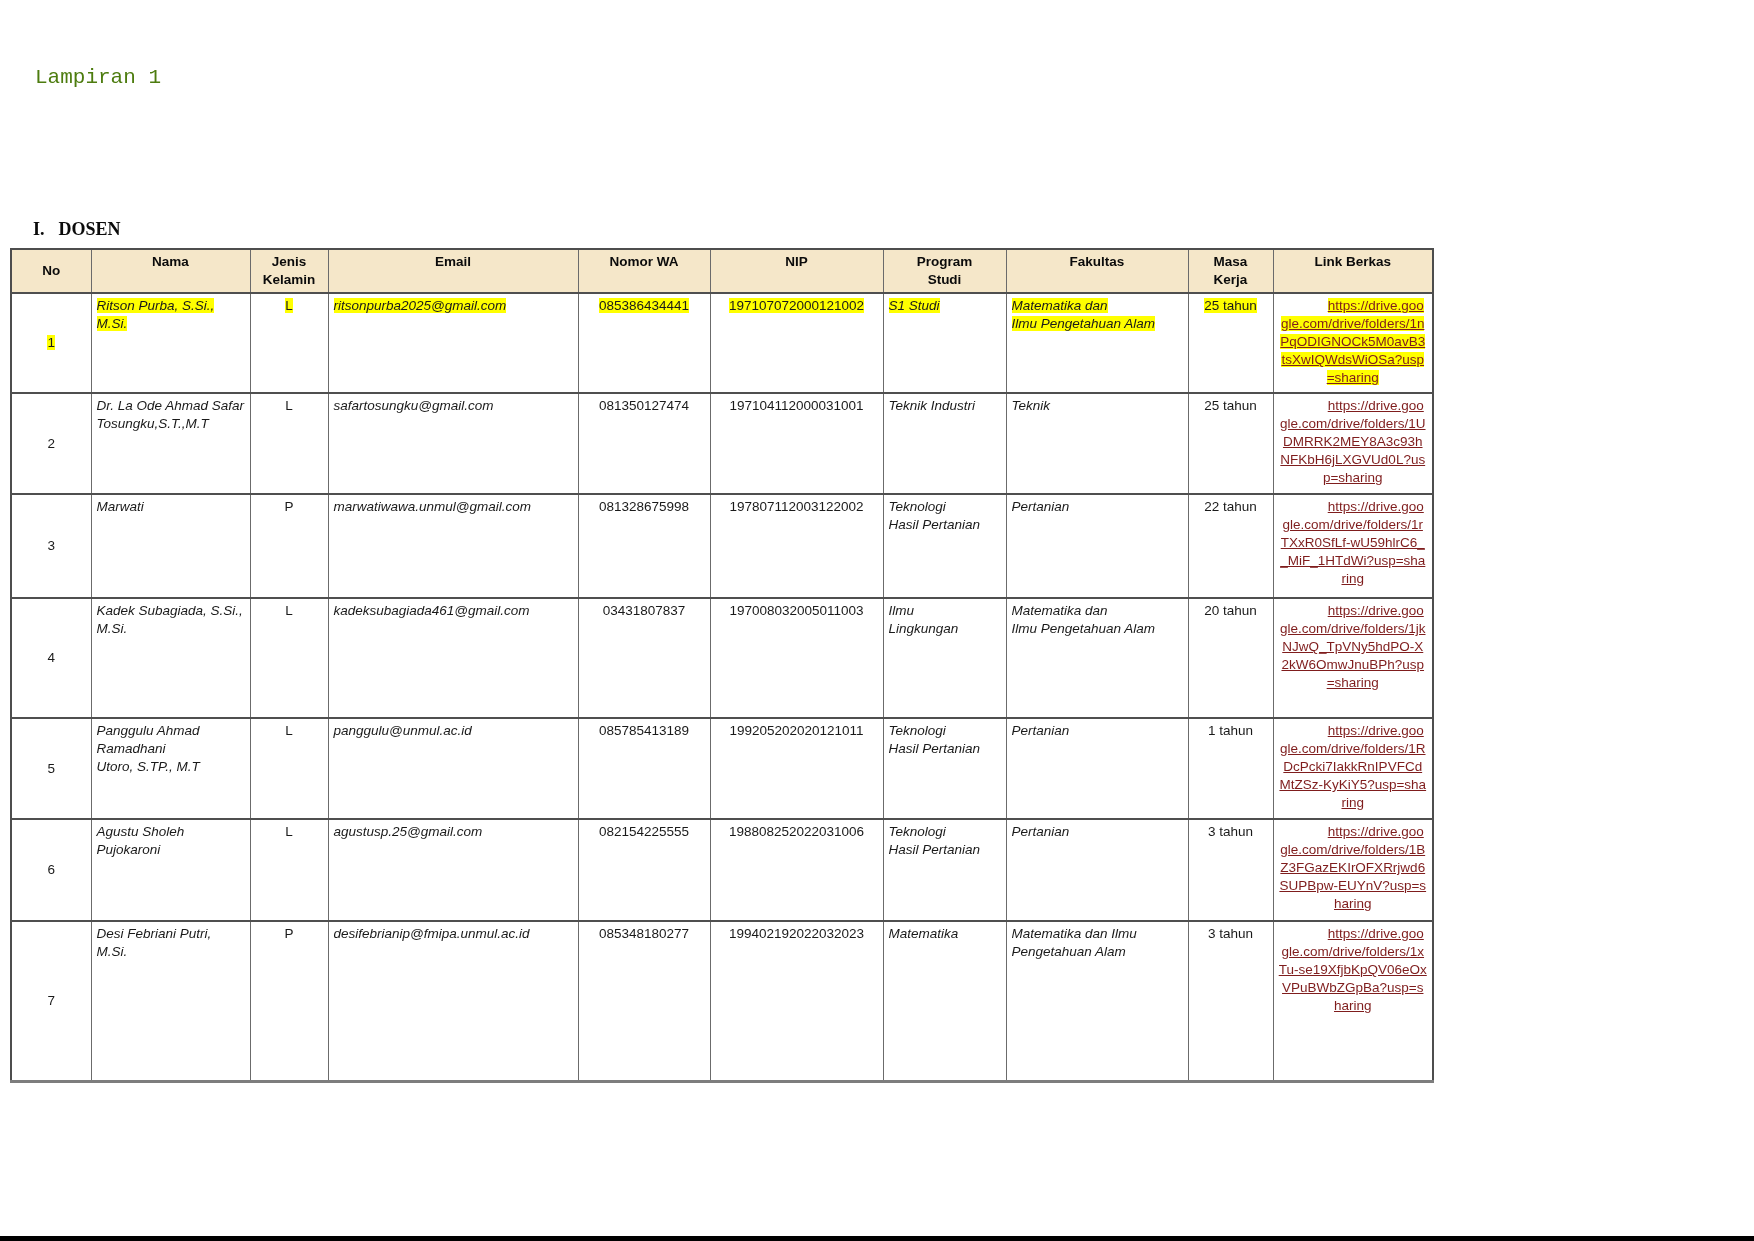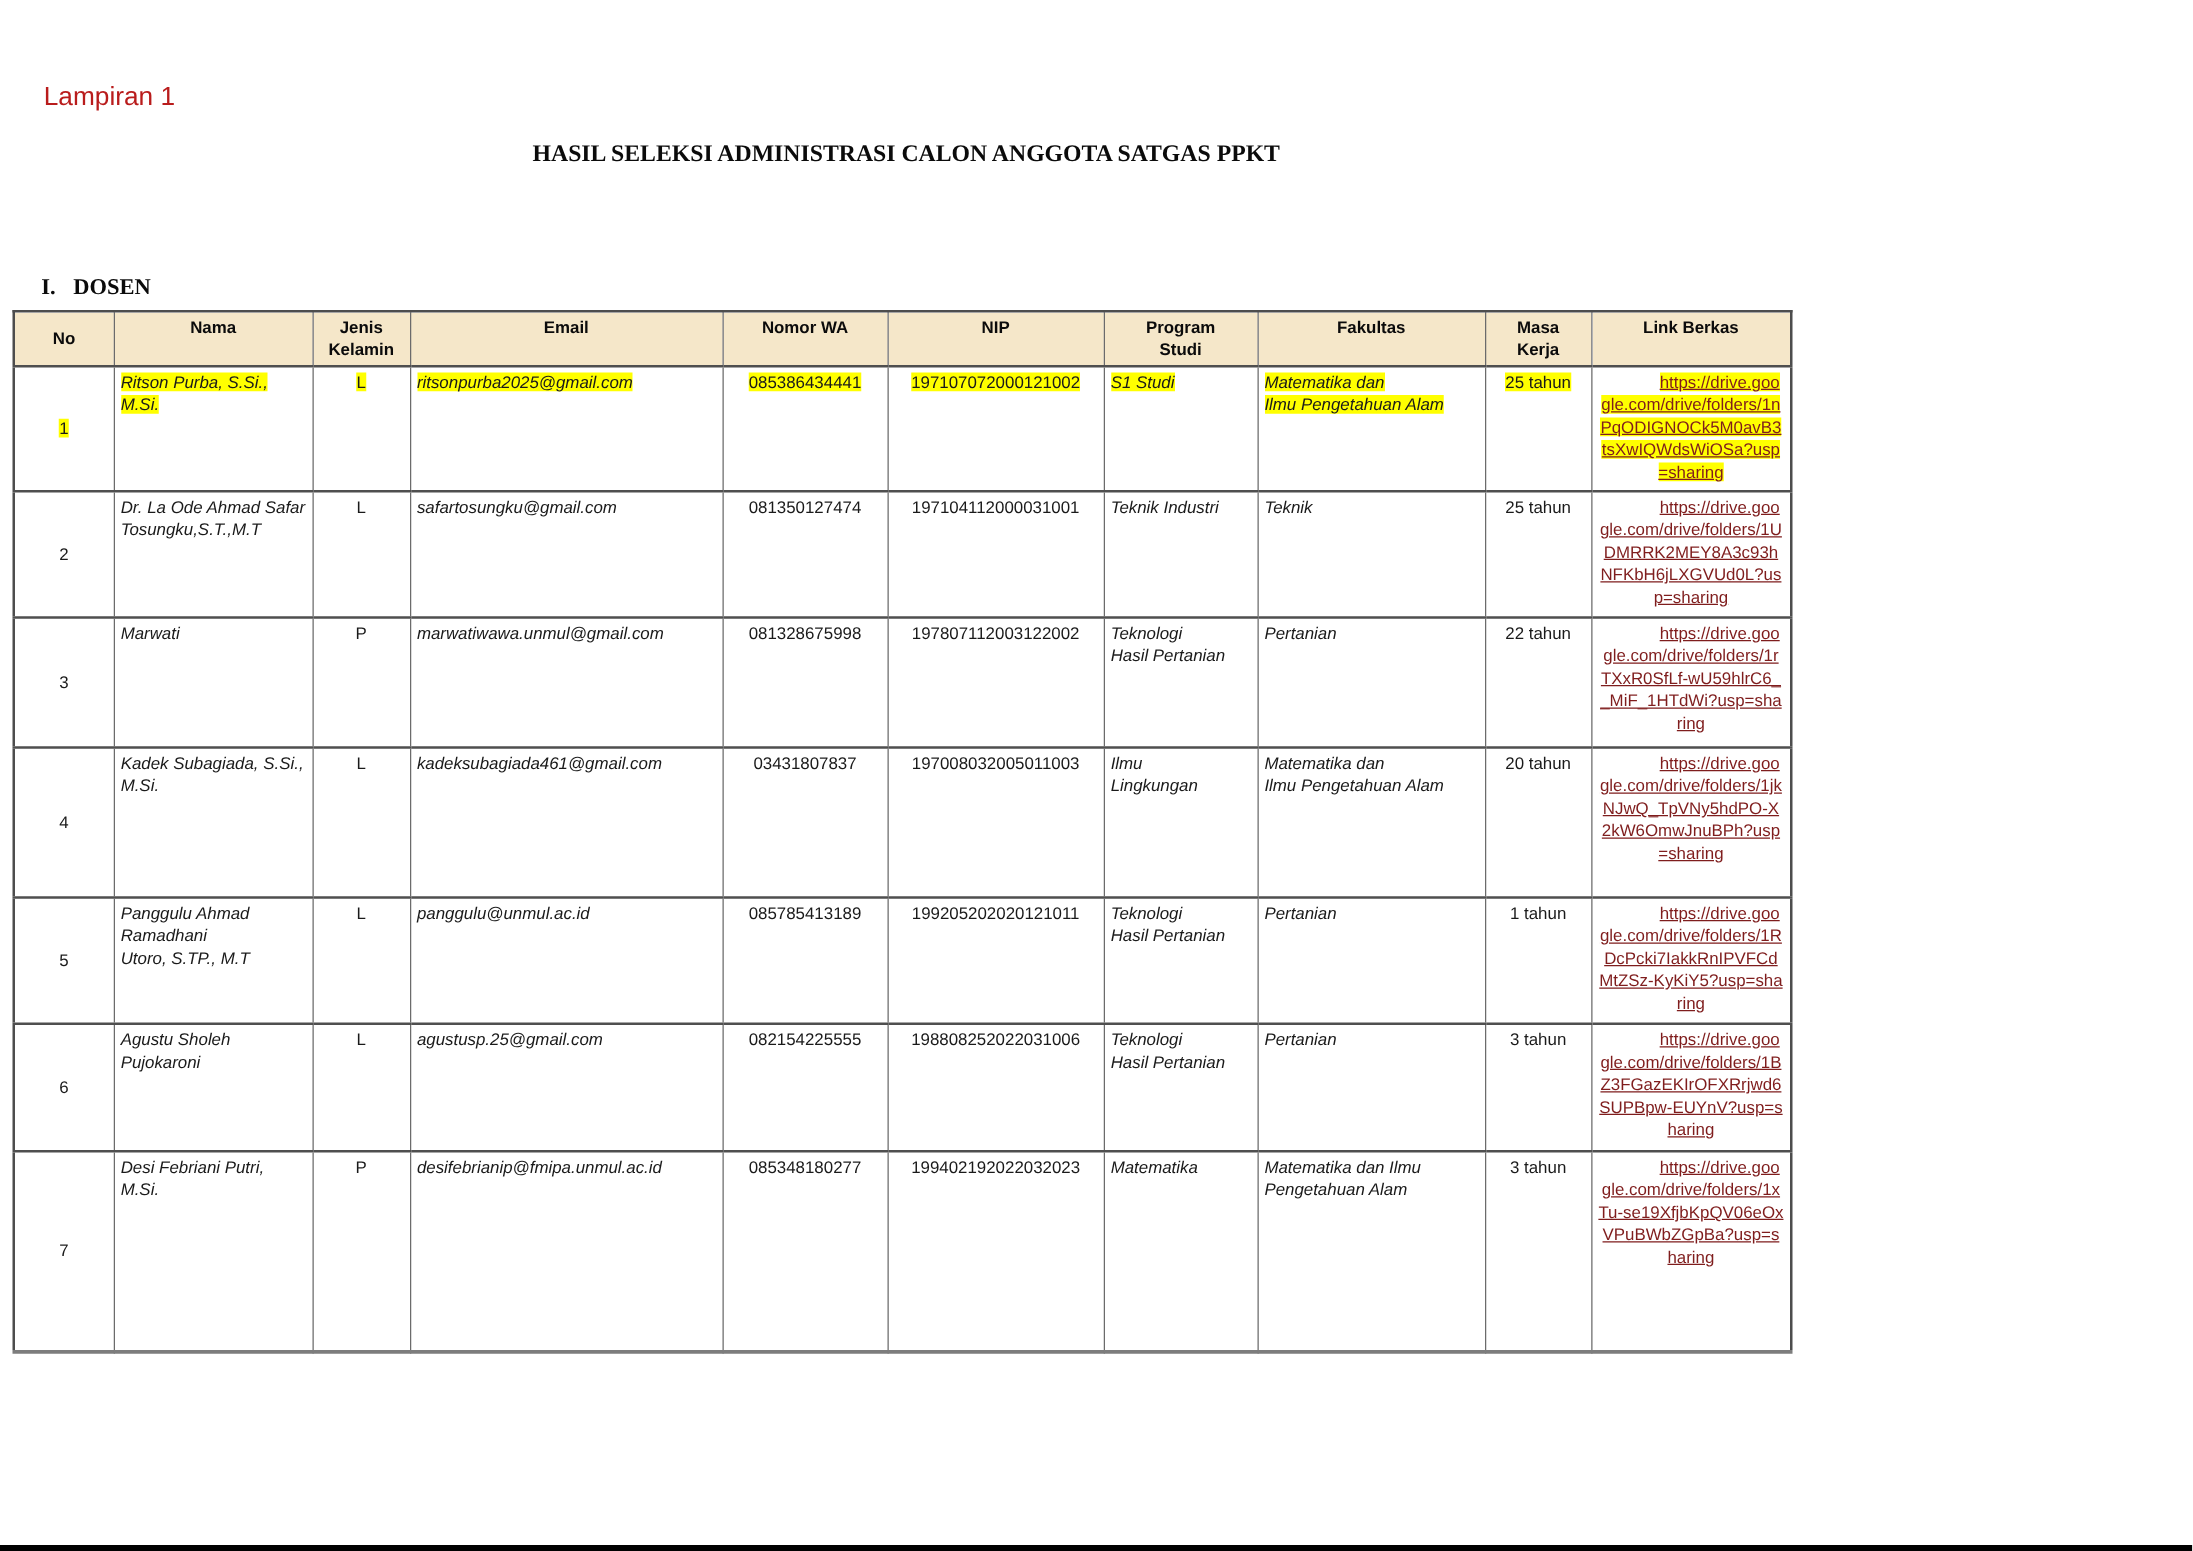--- a/index.html
+++ b/index.html
@@ -1,19 +1,19 @@
 <!DOCTYPE html>
 <html><head>
 <meta charset="utf-8">
 <style>
   html,body{margin:0;padding:0;background:#ffffff;}
   .page{position:relative;width:1754px;height:1241px;background:#ffffff;overflow:hidden;
         font-family:"Liberation Sans",sans-serif;color:#1a1a1a;}
-  .lampiran{position:absolute;left:35px;top:66px;font-family:Liberation Sans, sans-serif;
-        font-size:21px;color:#b91c1c;}
+  .lampiran{position:absolute;left:35px;top:66px;font-family:Liberation Mono, monospace;
+        font-size:21px;color:#4d7c0f;}
   .titleblock{position:absolute;left:7px;top:108px;width:1436px;text-align:center;
         font-family:"Liberation Serif",serif;font-weight:700;font-size:19px;line-height:31px;color:#0b0b0b;}
   .section{position:absolute;left:33px;top:219px;font-family:"Liberation Serif",serif;
         font-weight:700;font-size:18px;color:#0b0b0b;}
   .section .sp{margin-left:14px;text-align:center;}
   table.doc{position:absolute;left:10px;top:248px;width:1422px;table-layout:fixed;
         border-collapse:collapse;border:2px solid #4d4d4d;border-bottom:3px solid #7d7d7d;
         font-size:13.5px;line-height:18px;}
   table.doc th,table.doc td{border:1px solid #6b6b6b;padding:3px 5px;overflow:hidden;}
   table.doc thead th{background:#f5e7c9;font-weight:700;text-align:center;vertical-align:top;
@@ -32,21 +32,20 @@
   .bottombar{position:absolute;left:0;top:1236px;width:1754px;height:5px;background:#000000;}
 </style>
 </head>
 <body>
 
 <div class="page">
 
   <div class="lampiran">Lampiran 1</div>
 
   <div class="titleblock">
-    <div>HASIL SELEKSI ADMINISTRASI CALON ANGGOTA SATGAS PPKT</div>
   </div>
 
   <div class="section">
     <span>I.</span><span class="sp">DOSEN</span>
   </div>
 
   <table class="doc">
     <colgroup>
       <col style="width:80px">
         <col style="width:159px">

